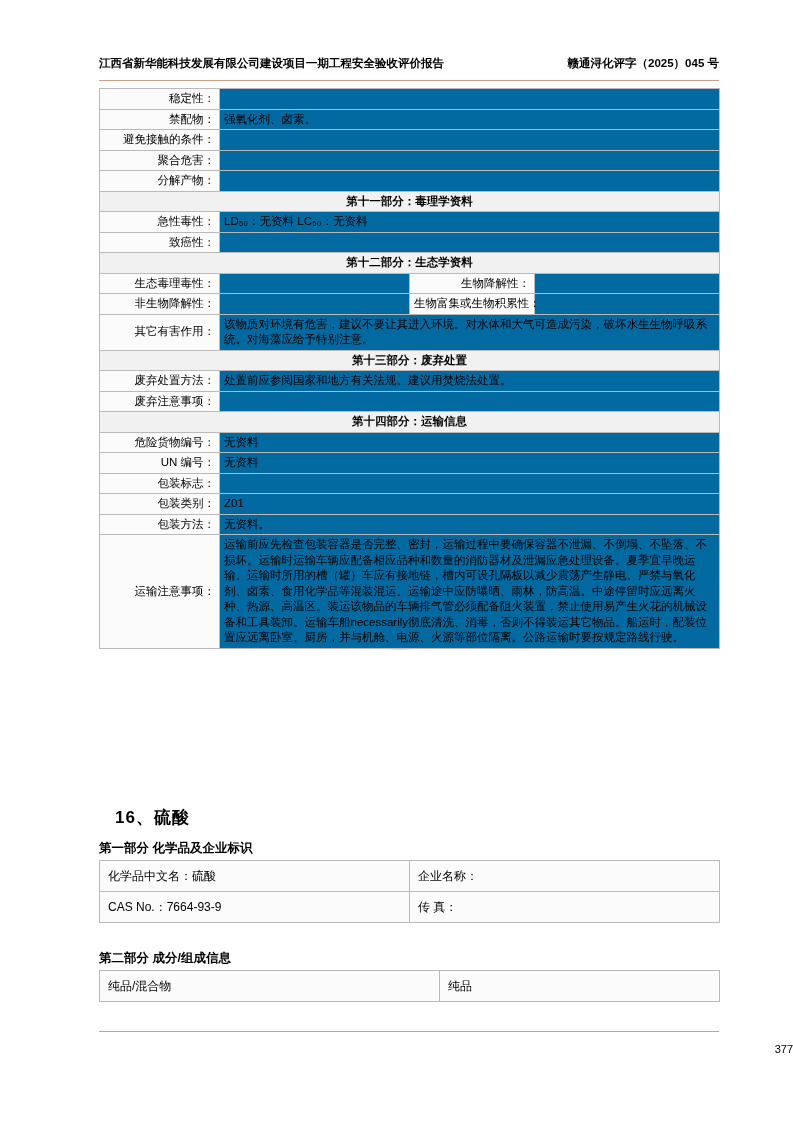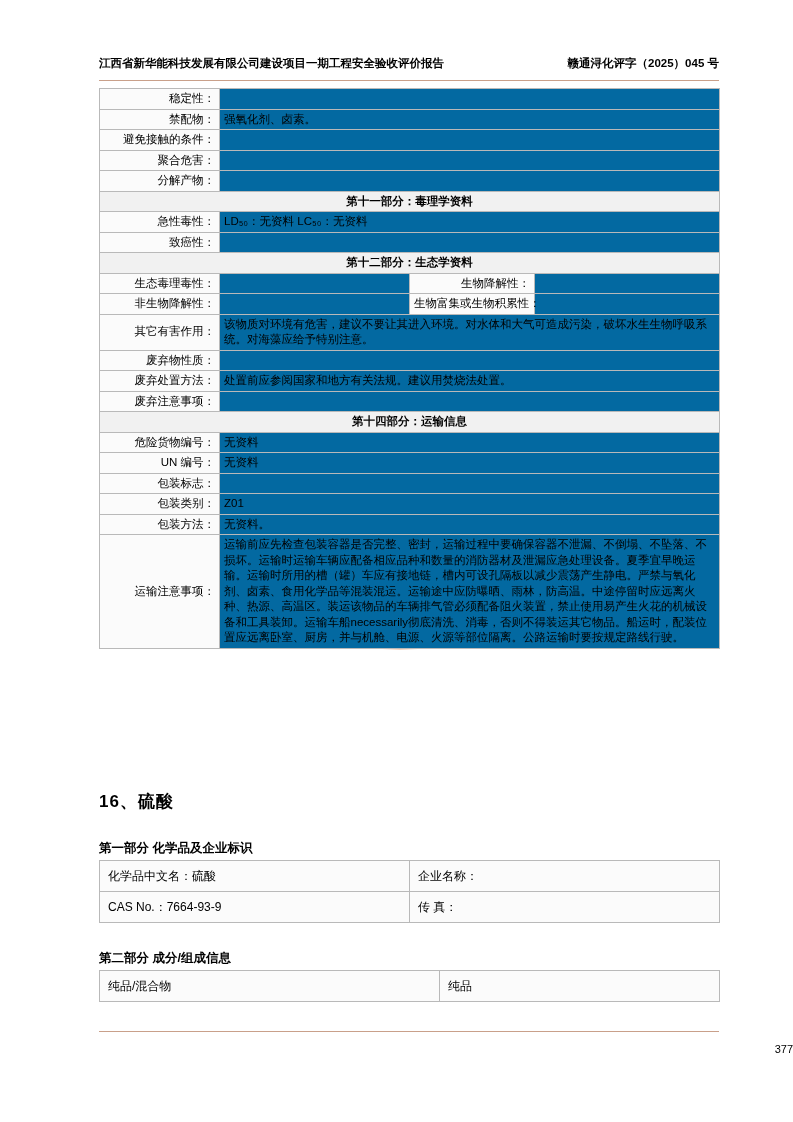--- a/index.html
+++ b/index.html
@@ -132,21 +132,21 @@
   }
   td.tall {
     line-height: 1.45;
   }
 
   
   h2.chem-title {
     position: absolute;
     left: 99px;
     top: 790px;
-    margin: 0;
+    margin: 16px;
     font-size: 17px;
     font-weight: bold;
     letter-spacing: 1px;
   }
   .sub-head {
     position: absolute;
     left: 99px;
     font-size: 12.5px;
     font-weight: bold;
   }
@@ -257,22 +257,21 @@
           <td class="lbl">非生物降解性：</td>
           <td class="val"></td>
           <td class="lbl small">生物富集或生物积累性：</td>
           <td class="val"></td>
         </tr>
         <tr>
           <td class="lbl">其它有害作用：</td>
           <td class="val tall" colspan="3">该物质对环境有危害，建议不要让其进入环境。对水体和大气可造成污染，破坏水生生物呼吸系统。对海藻应给予特别注意。</td>
         </tr>
         <tr>
-          <td class="lbl">废弃物性质：</td>
-          <td class="val" colspan="3"></td>
+          <td class="sect" colspan="4">第十三部分：废弃处置</td>
         </tr>
         <tr>
           <td class="lbl">废弃处置方法：</td>
           <td class="val" colspan="3">处置前应参阅国家和地方有关法规。建议用焚烧法处置。</td>
         </tr>
         <tr>
           <td class="lbl">废弃注意事项：</td>
           <td class="val" colspan="3"></td>
         </tr>
         <tr>

